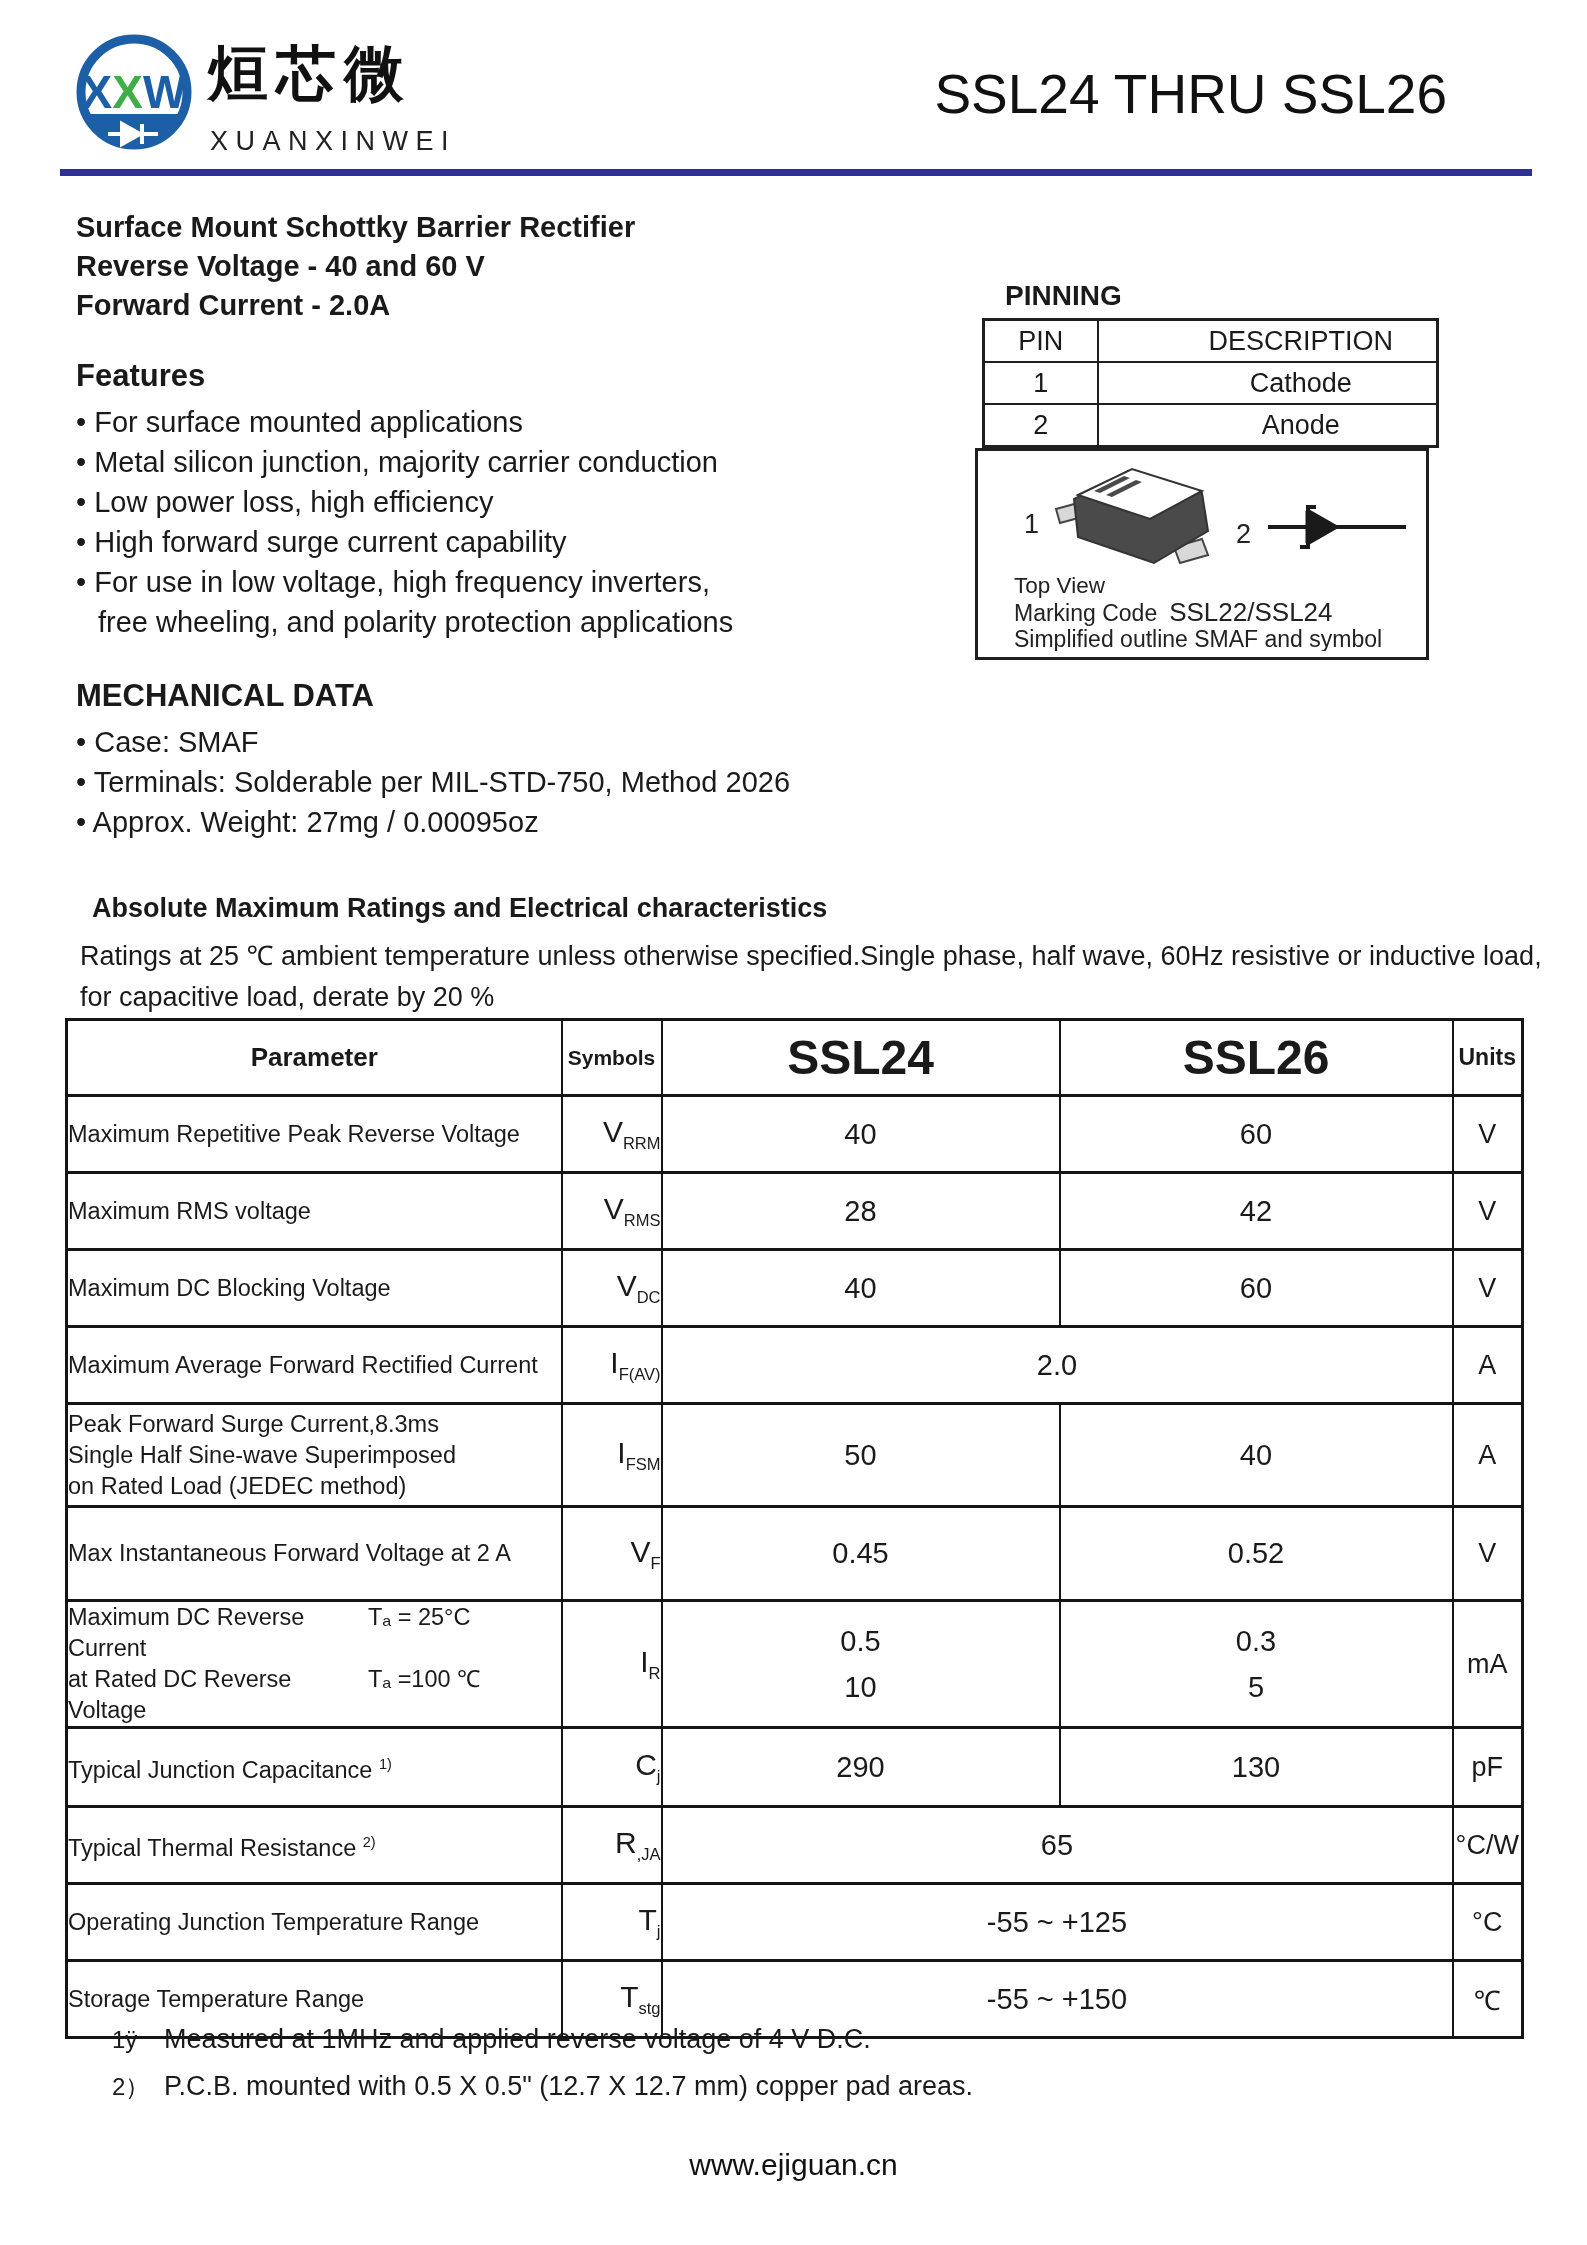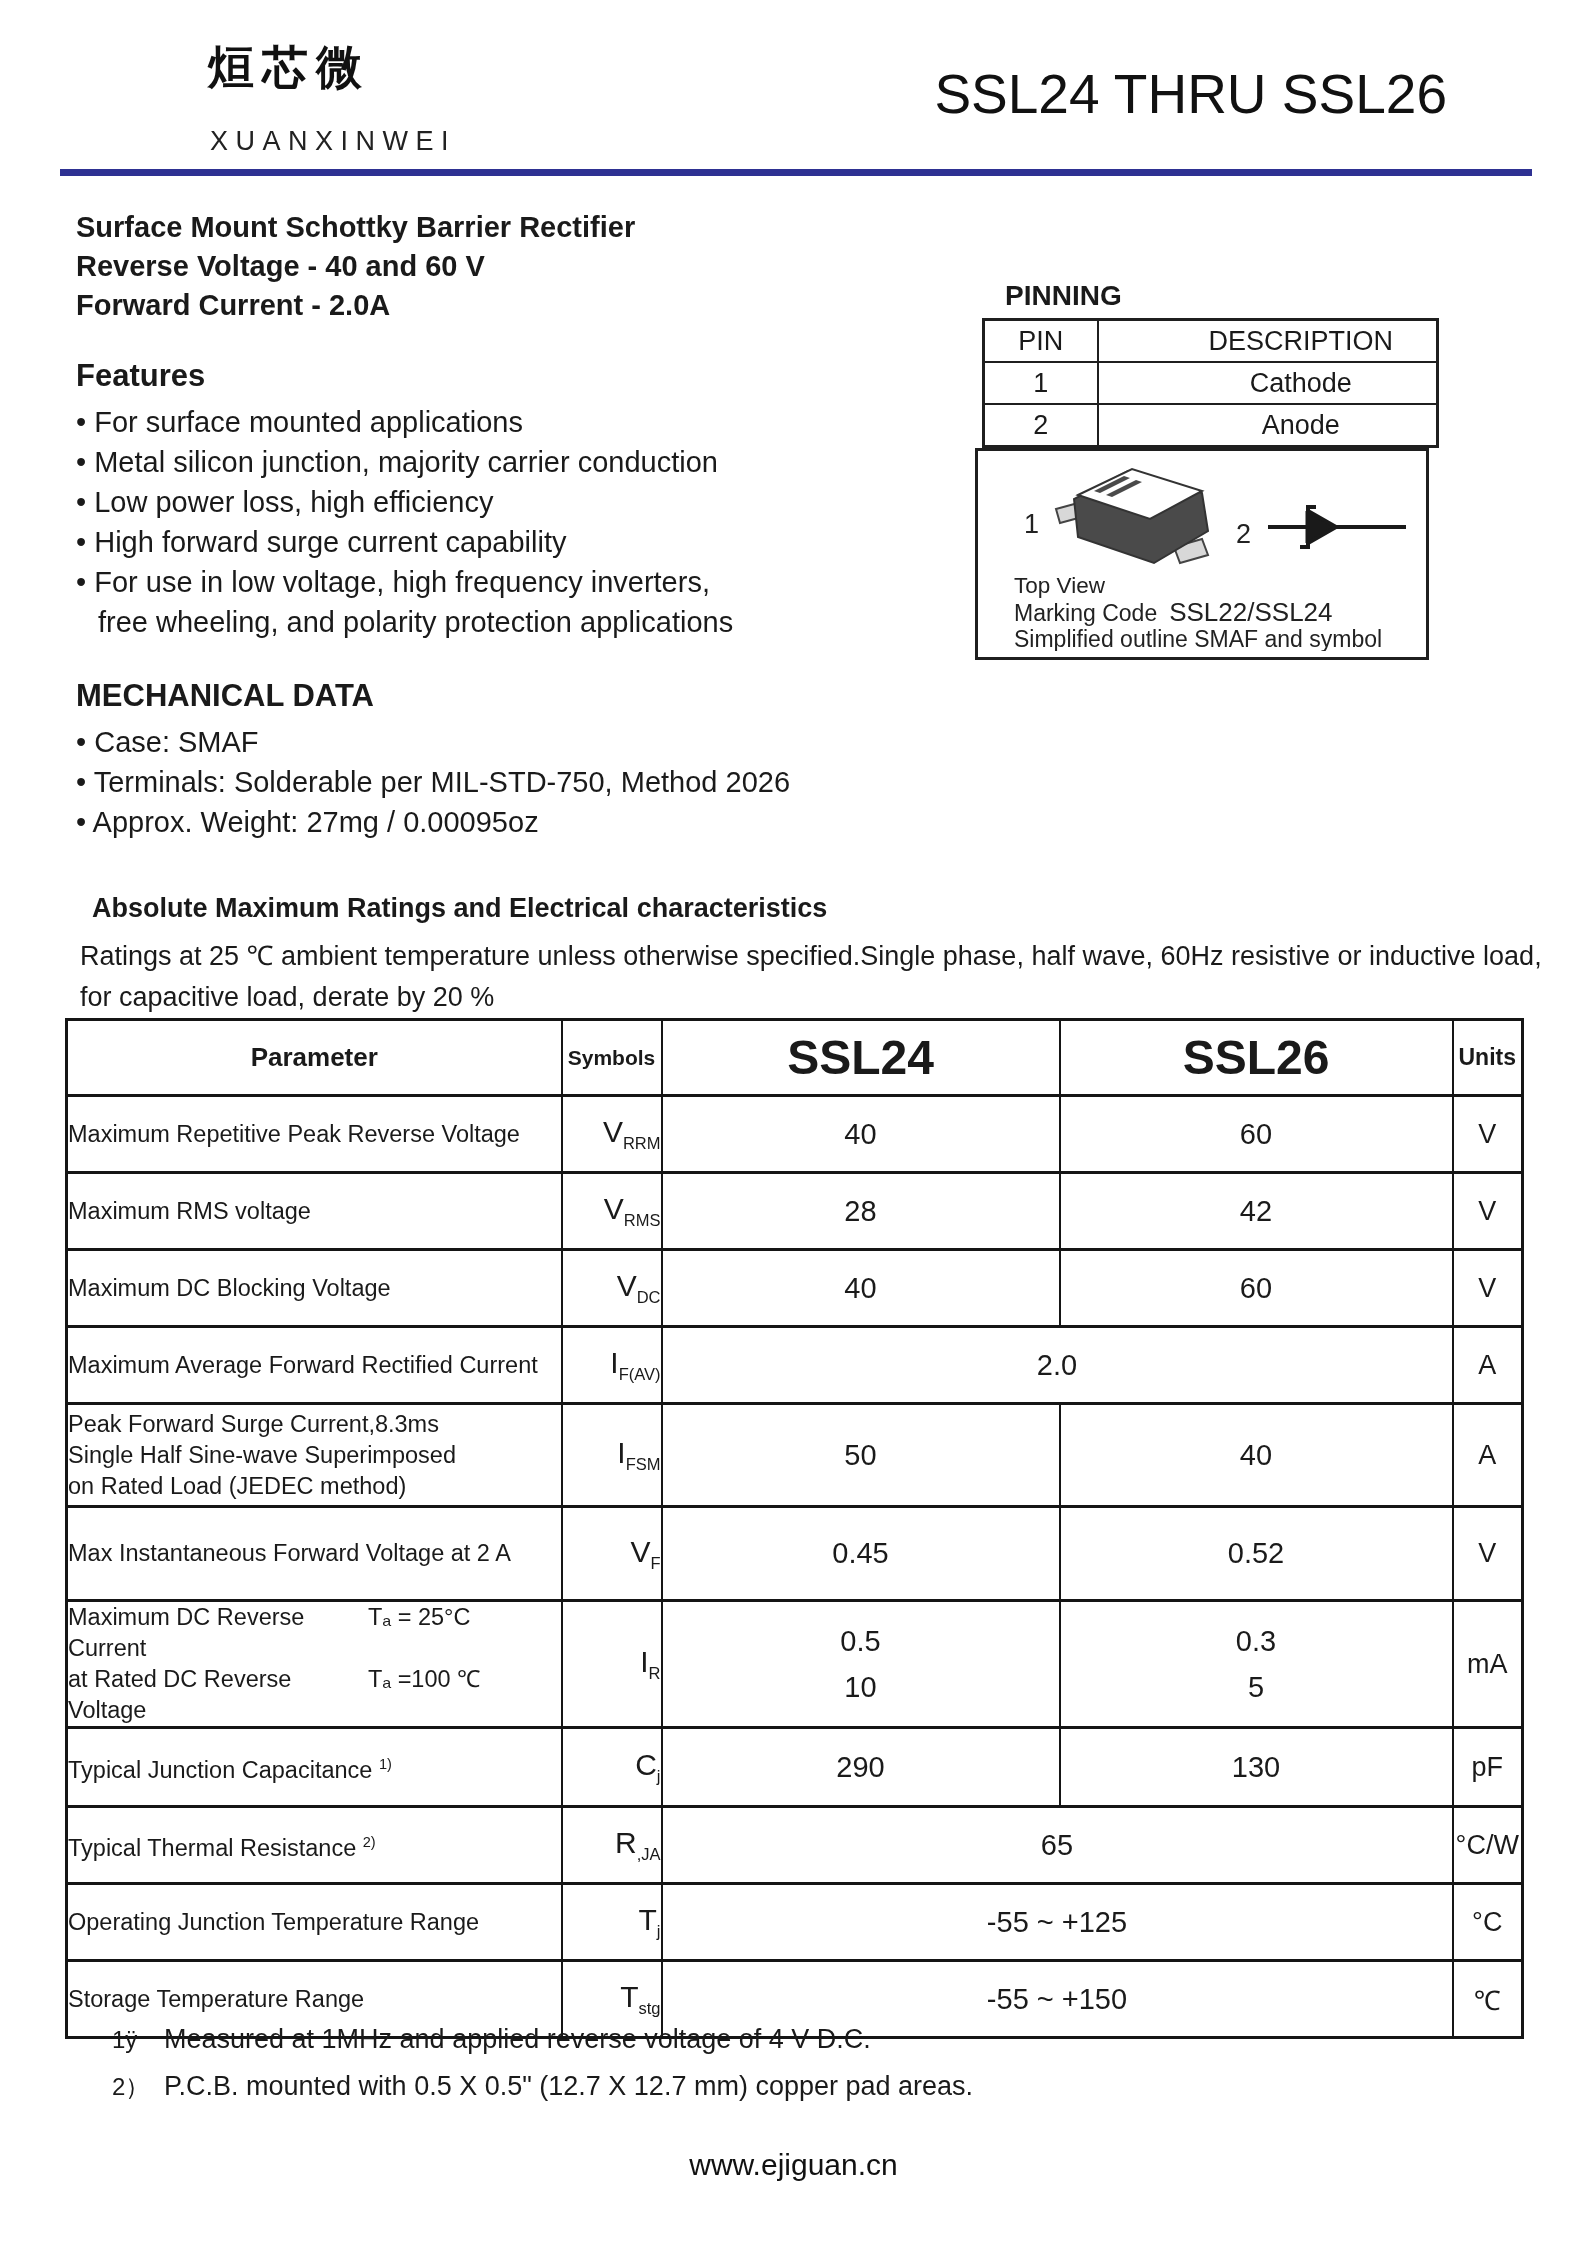--- a/index.html
+++ b/index.html
@@ -3,21 +3,21 @@
 <meta charset="utf-8">
 <style>
   html,body { margin:0; padding:0; background:#ffffff; }
   .page {
     position:relative; width:1587px; height:2245px; background:#ffffff;
     font-family:"Liberation Sans", sans-serif; color:#1a1a1a; overflow:hidden;
   }
   .abs { position:absolute; }
 
   
-  .cn-name { font-size:46px; font-weight:bold; letter-spacing:8px; color:#111; line-height:1; }
+  .cn-name { font-size:60px; font-weight:bold; letter-spacing:8px; color:#111; line-height:1; }
   .en-name { font-size:27px; letter-spacing:7.5px; color:#222; line-height:1; margin-top:10px; }
   .doc-title { font-size:55px; font-weight:400; color:#111; white-space:nowrap; }
   .head-rule { height:7px; }
 
   
   .summary div { font-size:29px; font-weight:bold; line-height:39px; }
   .sec-head { font-size:31px; font-weight:bold; }
   .blist div { font-size:29px; line-height:40px; white-space:nowrap; }
   .blist .cont { padding-left:22px; }
 
@@ -60,20 +60,35 @@
   .footnotes div { font-size:27px; line-height:46px; white-space:nowrap; }
   .footnotes .mk { display:inline-block; width:52px; font-size:24px; }
 
   .footer-url { width:100%; text-align:center; font-size:30px; color:#111; }
 </style>
 </head>
 <body>
 
 <div class="page">
 
+  <div class="abs" style="left:72px; top:28px;">
+    <svg width="126" height="130" viewBox="0 0 126 130">
+      <circle cx="62" cy="64" r="53" fill="#ffffff" stroke="#1d5fa7" stroke-width="9"></circle>
+      <path d="M15,86 A53,53 0 0 0 109,86 Z" fill="#1d5fa7"></path>
+      <text x="62" y="80" text-anchor="middle" font-family="Liberation Sans, sans-serif" font-weight="bold" font-size="46">
+        <tspan fill="#1d5fa7">X</tspan><tspan fill="#3fae49">X</tspan><tspan fill="#1d5fa7">W</tspan>
+      </text>
+
+      <g stroke="#ffffff" stroke-width="4" fill="#ffffff">
+        <line x1="36" y1="106" x2="86" y2="106"></line>
+        <polygon points="50,96 50,116 68,106"></polygon>
+        <line x1="70" y1="96" x2="70" y2="116"></line>
+      </g>
+    </svg>
+  </div>
   <div class="abs cn-name" style="left:208px; top:44px;">烜芯微</div>
   <div class="abs en-name" style="left:210px; top:118px;">XUANXINWEI</div>
   <div class="abs doc-title" style="right:140px; top:62px;">SSL24 THRU SSL26</div>
   <div class="abs head-rule" style="left:60px; top:169px; width:1472px; background:#2e3192;"></div>
 
   <div class="abs summary" style="left:76px; top:208px;">
     <div>Surface Mount Schottky Barrier Rectifier</div>
     <div>Reverse Voltage - 40 and 60 V</div>
     <div>Forward Current - 2.0A</div>
   </div>

